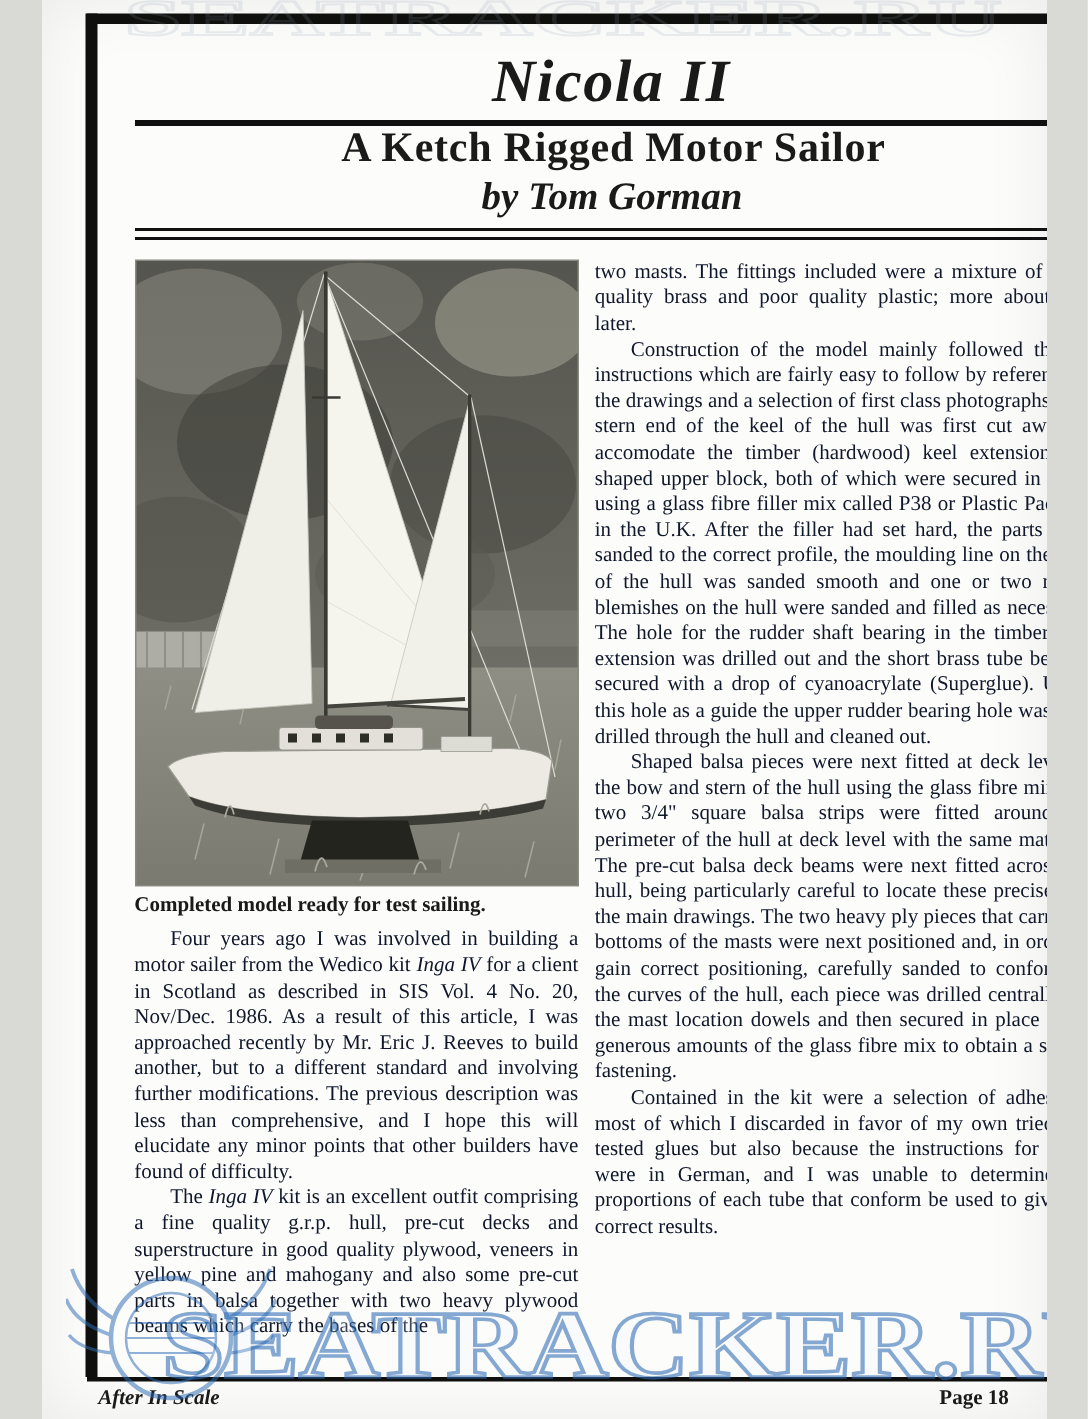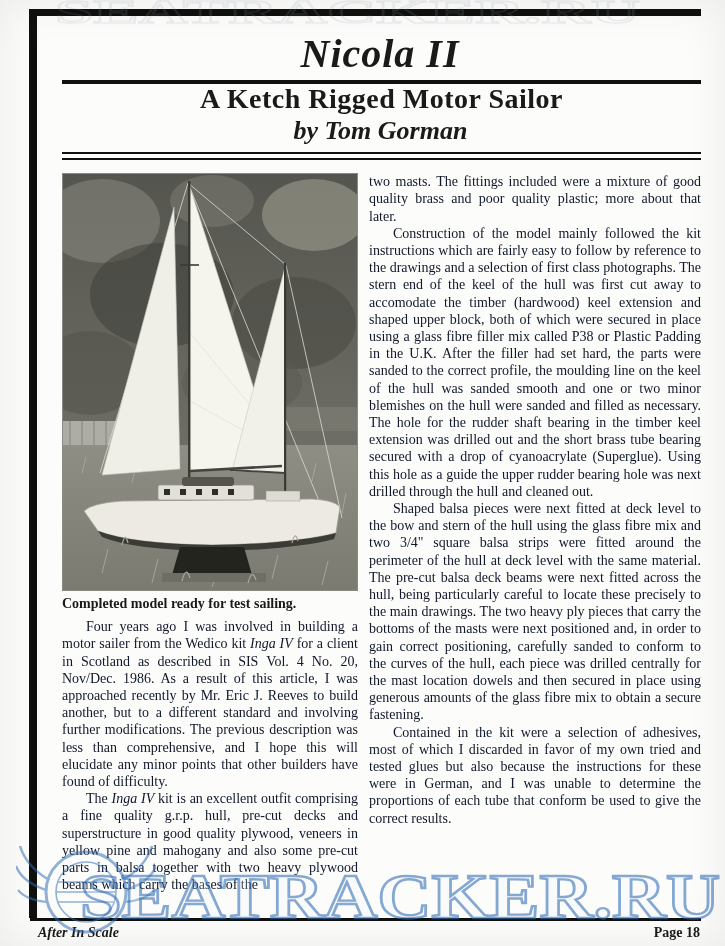--- a/index.html
+++ b/index.html
@@ -1,18 +1,18 @@
 <!DOCTYPE html>
 <html><head>
 <meta charset="utf-8">
 <style>
   * { margin:0; padding:0; box-sizing:border-box; }
   html,body { background:#d9d9d6; }
   .page {
-    position:relative; width:725px; height:946px; margin:0 auto;
+    position:relative; width:670px; height:946px; margin:0 auto;
     background:#fcfcfa; overflow:hidden;
     font-family:"Liberation Serif","DejaVu Serif",serif; color:#1a1a1a;
     box-shadow: inset 0 0 45px rgba(0,0,0,0.07);
   }
   .bar-top   { position:absolute; left:30px; top:9px;  width:671px; height:7px; background:#0f0f0d; }
   .bar-left  { position:absolute; left:29px; top:9px;  width:8px;  height:909px; background:#0f0f0d; }
   .rule-bottom { position:absolute; left:30px; top:918px; width:671px; height:3px; background:#0f0f0d; }
 
   .content { position:absolute; left:62px; top:18px; width:639px; }
   .title    { font-size:40px; line-height:1.1; font-weight:bold; font-style:italic; text-align:center; margin-top:14px; padding-right:3px; letter-spacing:1px; }

